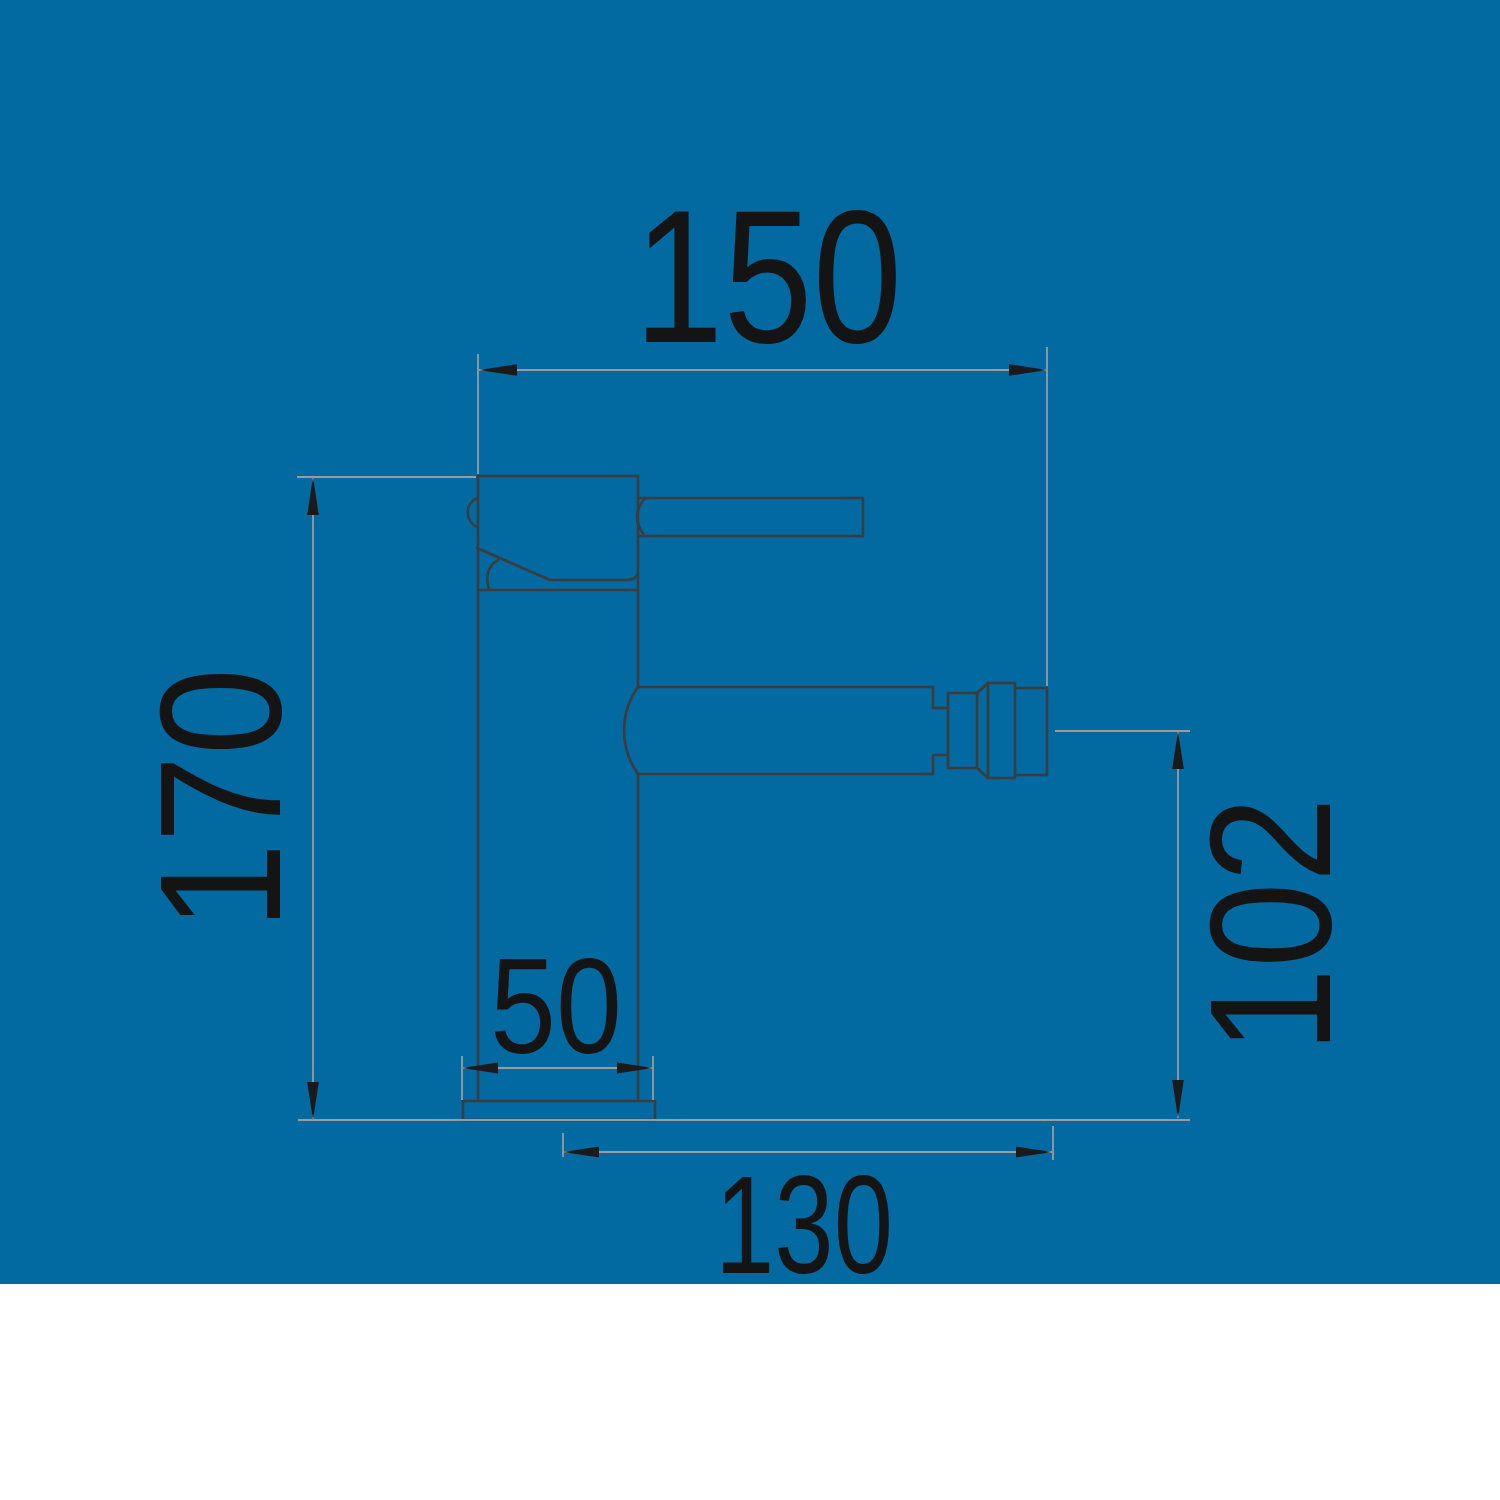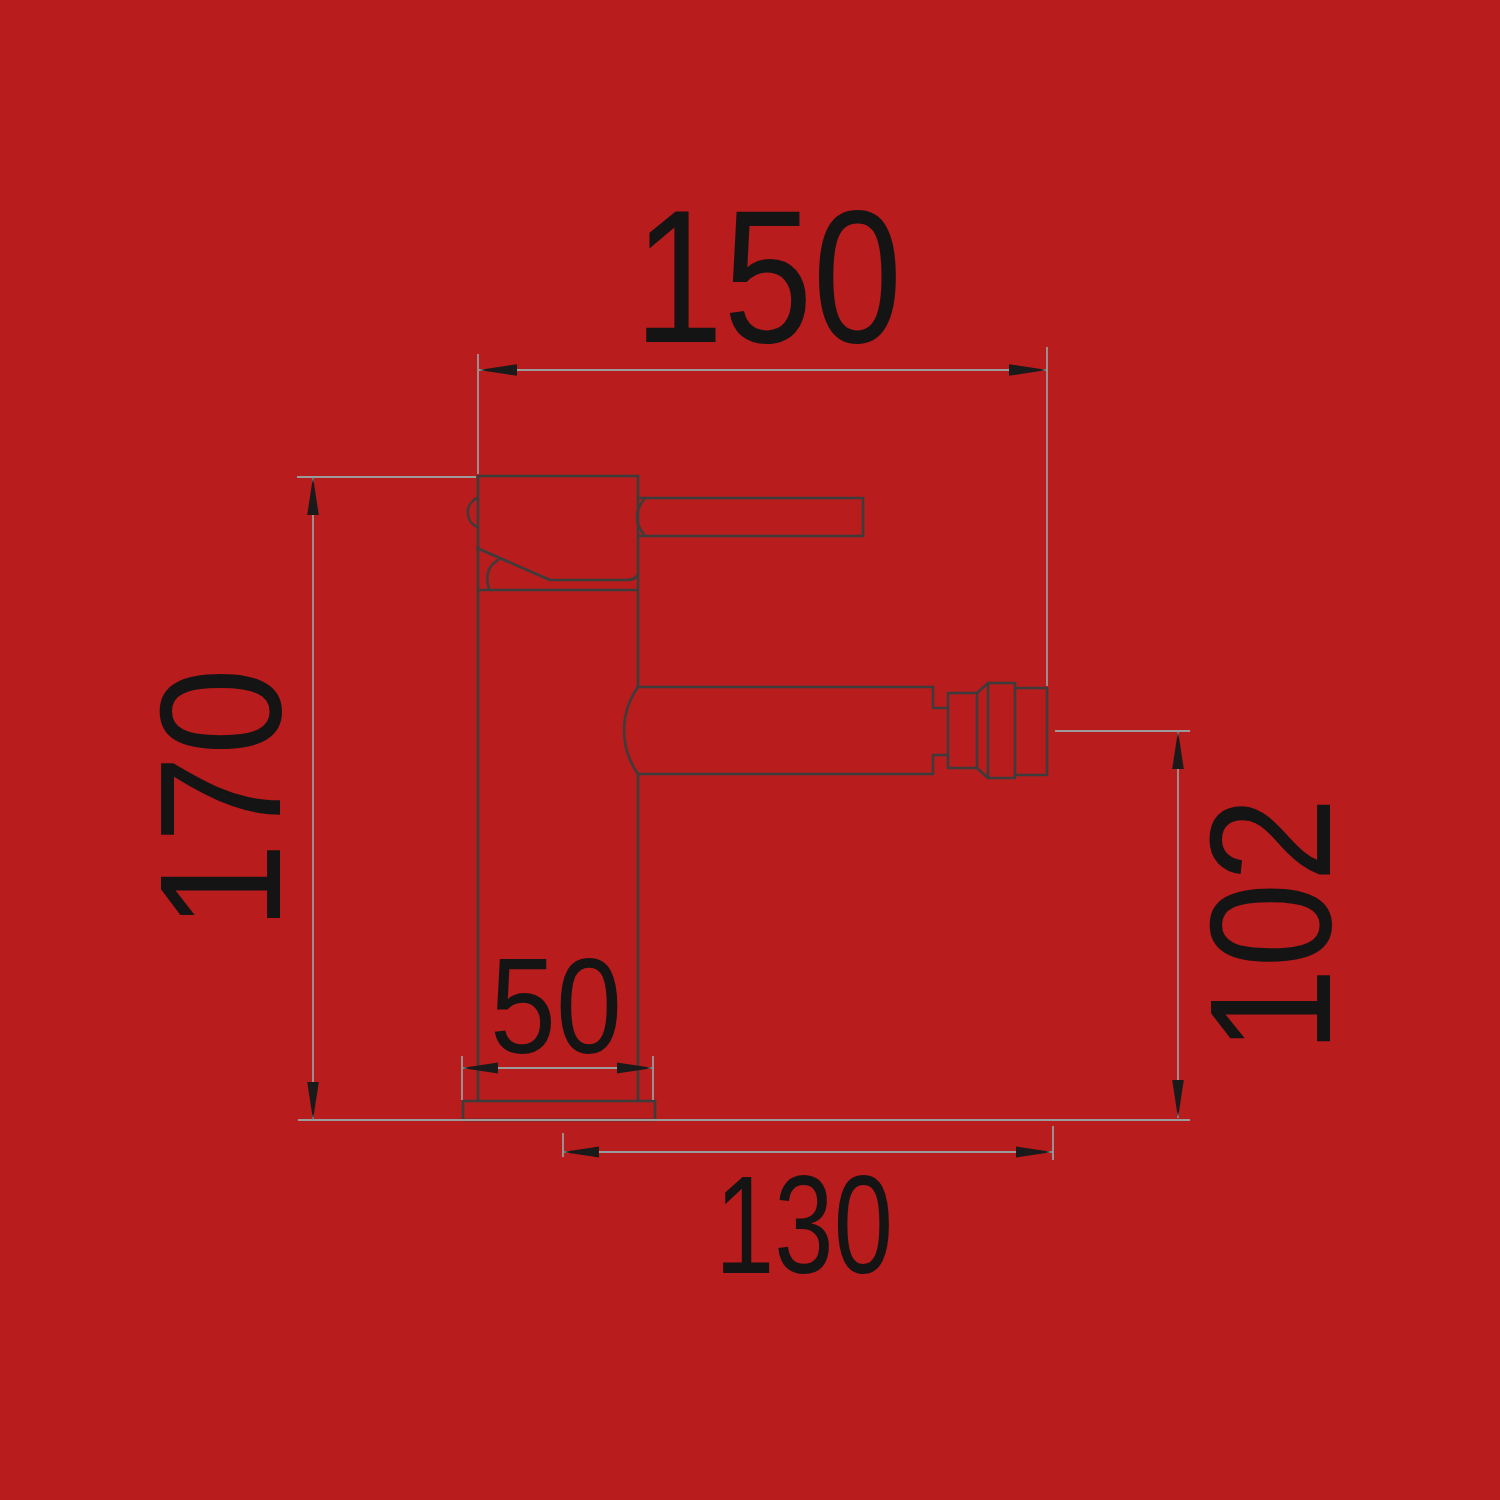--- a/index.html
+++ b/index.html
@@ -3,22 +3,22 @@
 <meta charset="utf-8">
 <style>
   html, body {
     margin: 0;
     padding: 0;
     background: #ffffff;
   }
   .canvas {
     position: relative;
     width: 1500px;
-    height: 1500px;
-    background: #b91c1c;
+    height: 1284px;
+    background: #0369a1;
     font-family: "Liberation Sans", "DejaVu Sans", sans-serif;
   }
   svg { display: block; }
   .outline {
     fill: none;
     stroke: #3c3c3c;
     stroke-width: 2.6;
     stroke-linejoin: round;
     stroke-linecap: round;
   }

